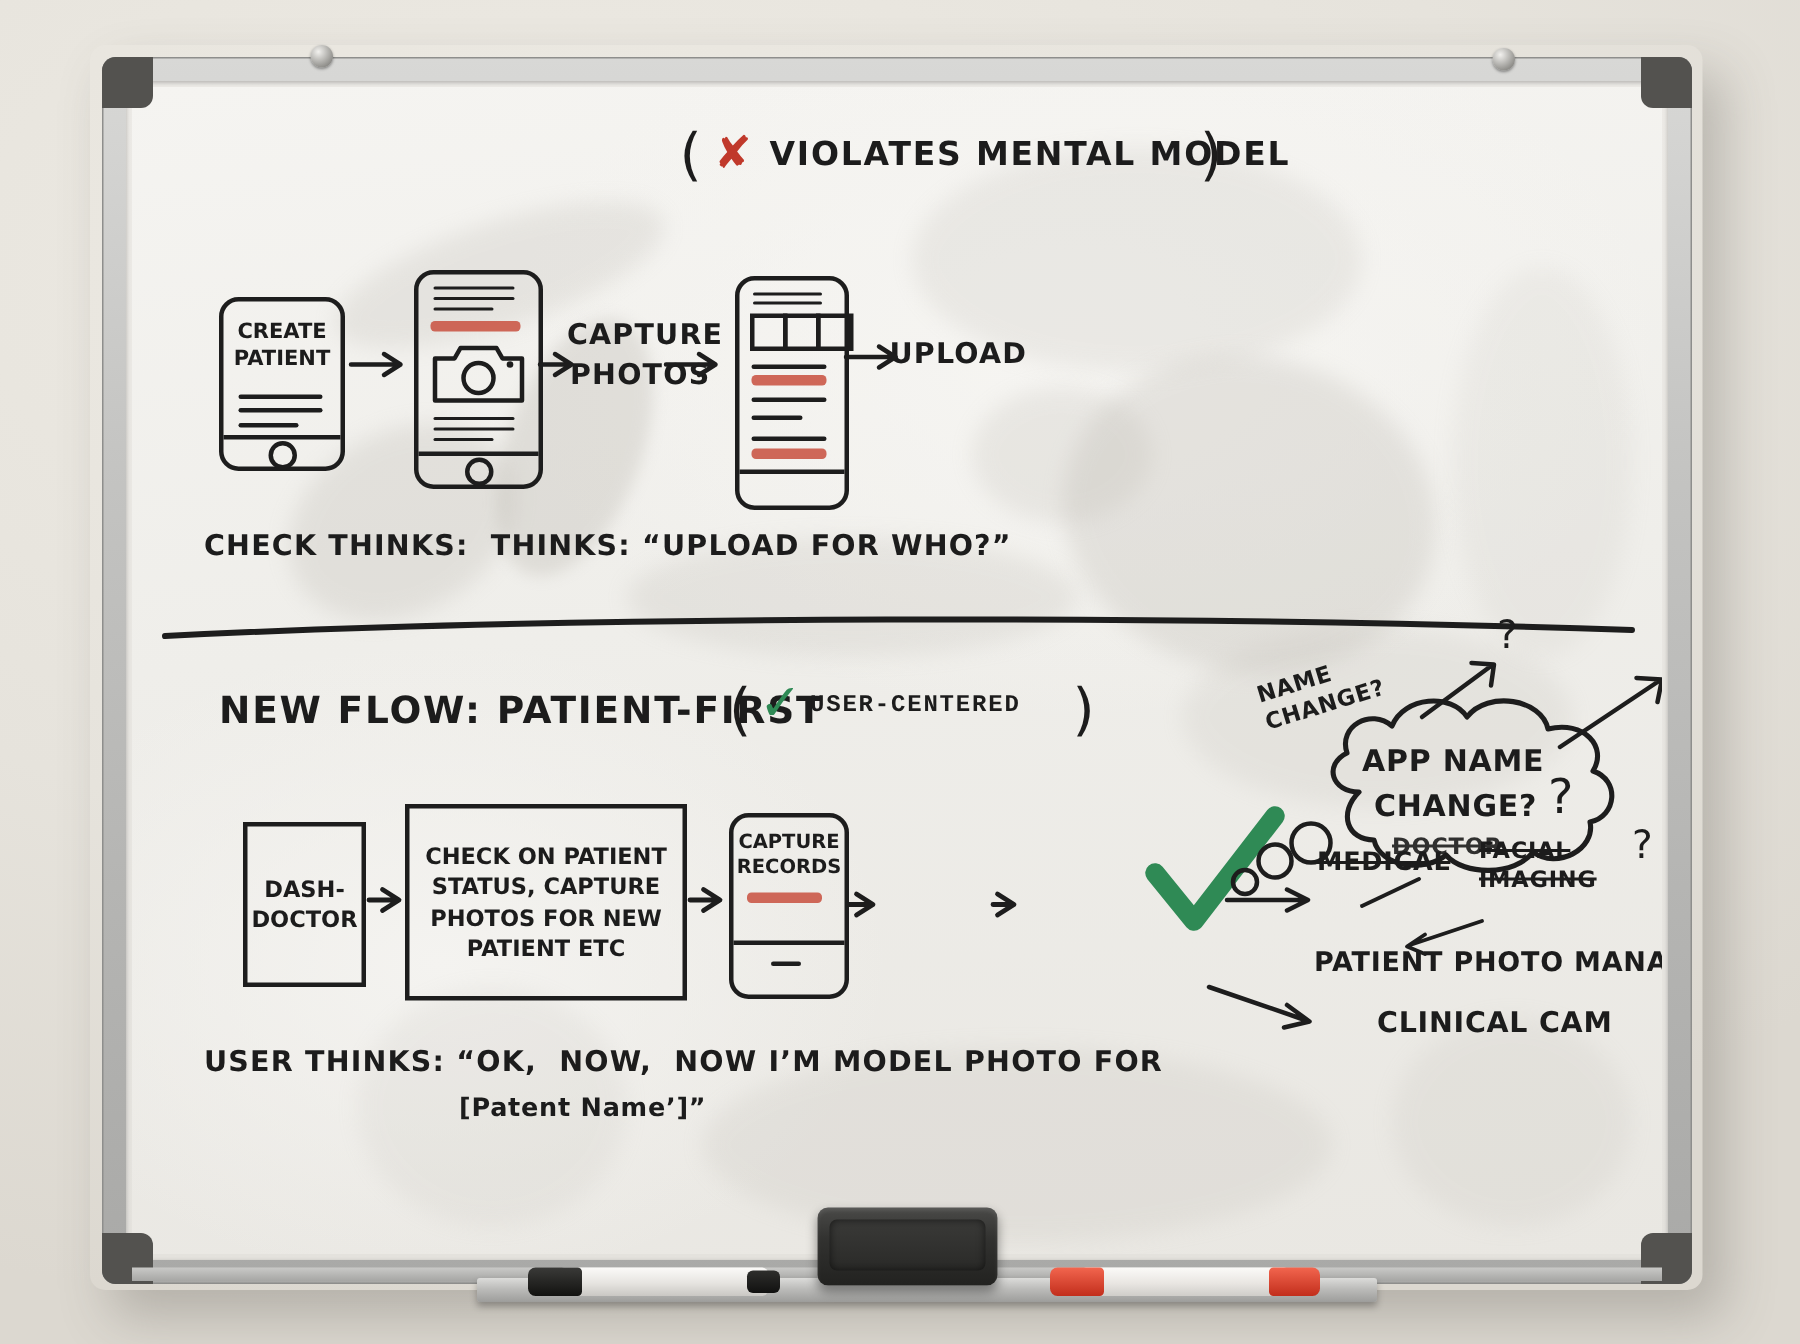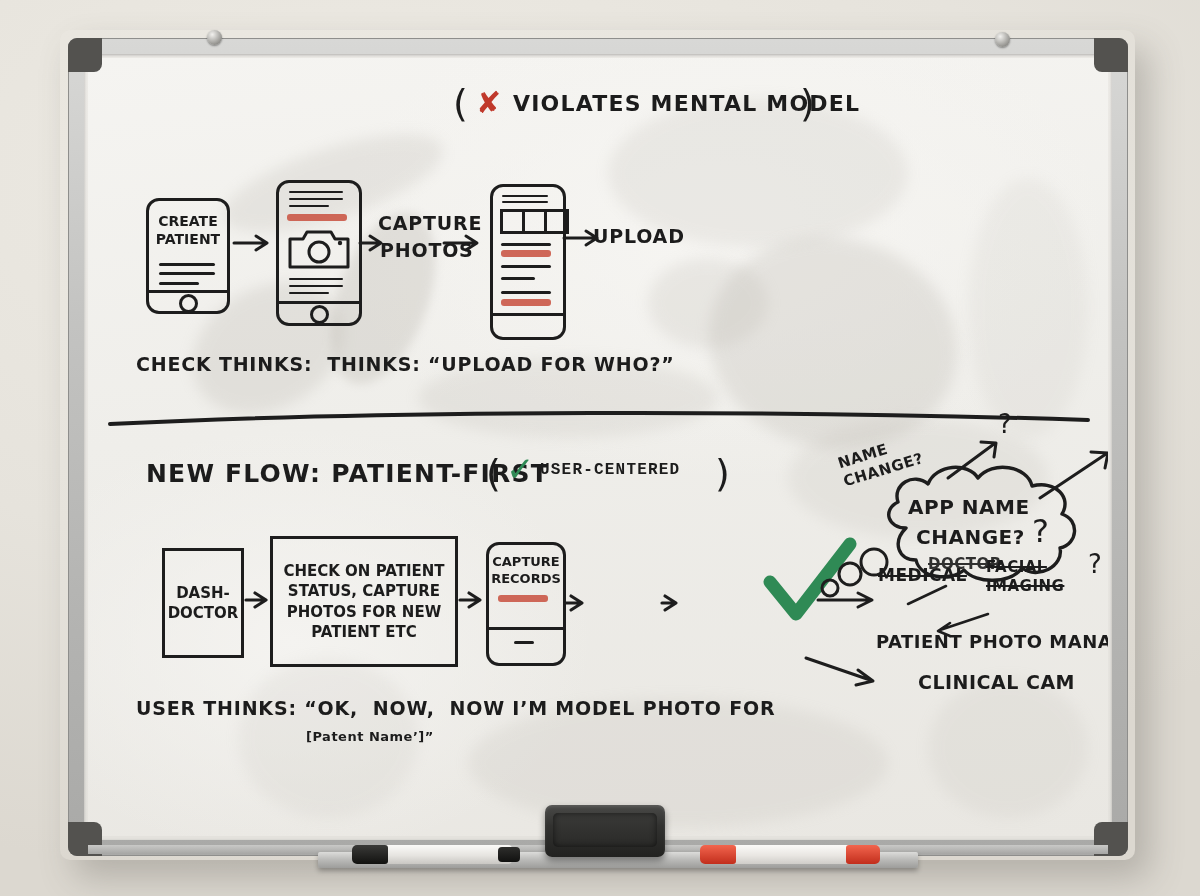--- a/index.html
+++ b/index.html
@@ -230,21 +230,21 @@
         <path d="M478 545 L492 545 M483 538 L494 545 L483 552"></path>
         <path d="M574 545 L586 545 M577 538 L588 545 L577 552"></path>
       </g>
     </svg>
 
     <svg class="ink" style="left:674px;top:480px;width:96px;height:96px;" viewBox="0 0 96 96">
       <path d="M8 44 L34 76 L88 6" fill="none" stroke="#2f8a55" stroke-width="13" stroke-linecap="round" stroke-linejoin="round"></path>
     </svg>
 
     <div class="hand sub" style="left:48px;top:640px;">USER THINKS: “OK,  NOW,  NOW I’M MODEL PHOTO FOR</div>
-    <div class="hand" style="left:218px;top:672px;font-size:13px;font-weight:600;">[Patent Name’]”</div>
+    <div class="hand" style="left:218px;top:672px;font-size:17px;font-weight:600;">[Patent Name’]”</div>
 
     <div style="position:absolute;left:748px;top:398px;transform:rotate(-17deg);transform-origin:left top;">
       <div class="hand tiny" style="position:static;">NAME</div>
       <div class="hand tiny" style="position:static;margin-top:2px;">CHANGE?</div>
     </div>
 
     <svg class="ink" style="left:770px;top:400px;width:250px;height:130px;" viewBox="0 0 250 130">
       <path d="M48 70 C30 70 24 52 40 44 C34 26 56 14 70 26 C78 6 110 4 120 20
                C134 2 170 8 174 28 C198 22 214 40 204 56 C222 62 220 86 202 90
                C206 108 180 122 164 110 C152 126 118 126 106 112

